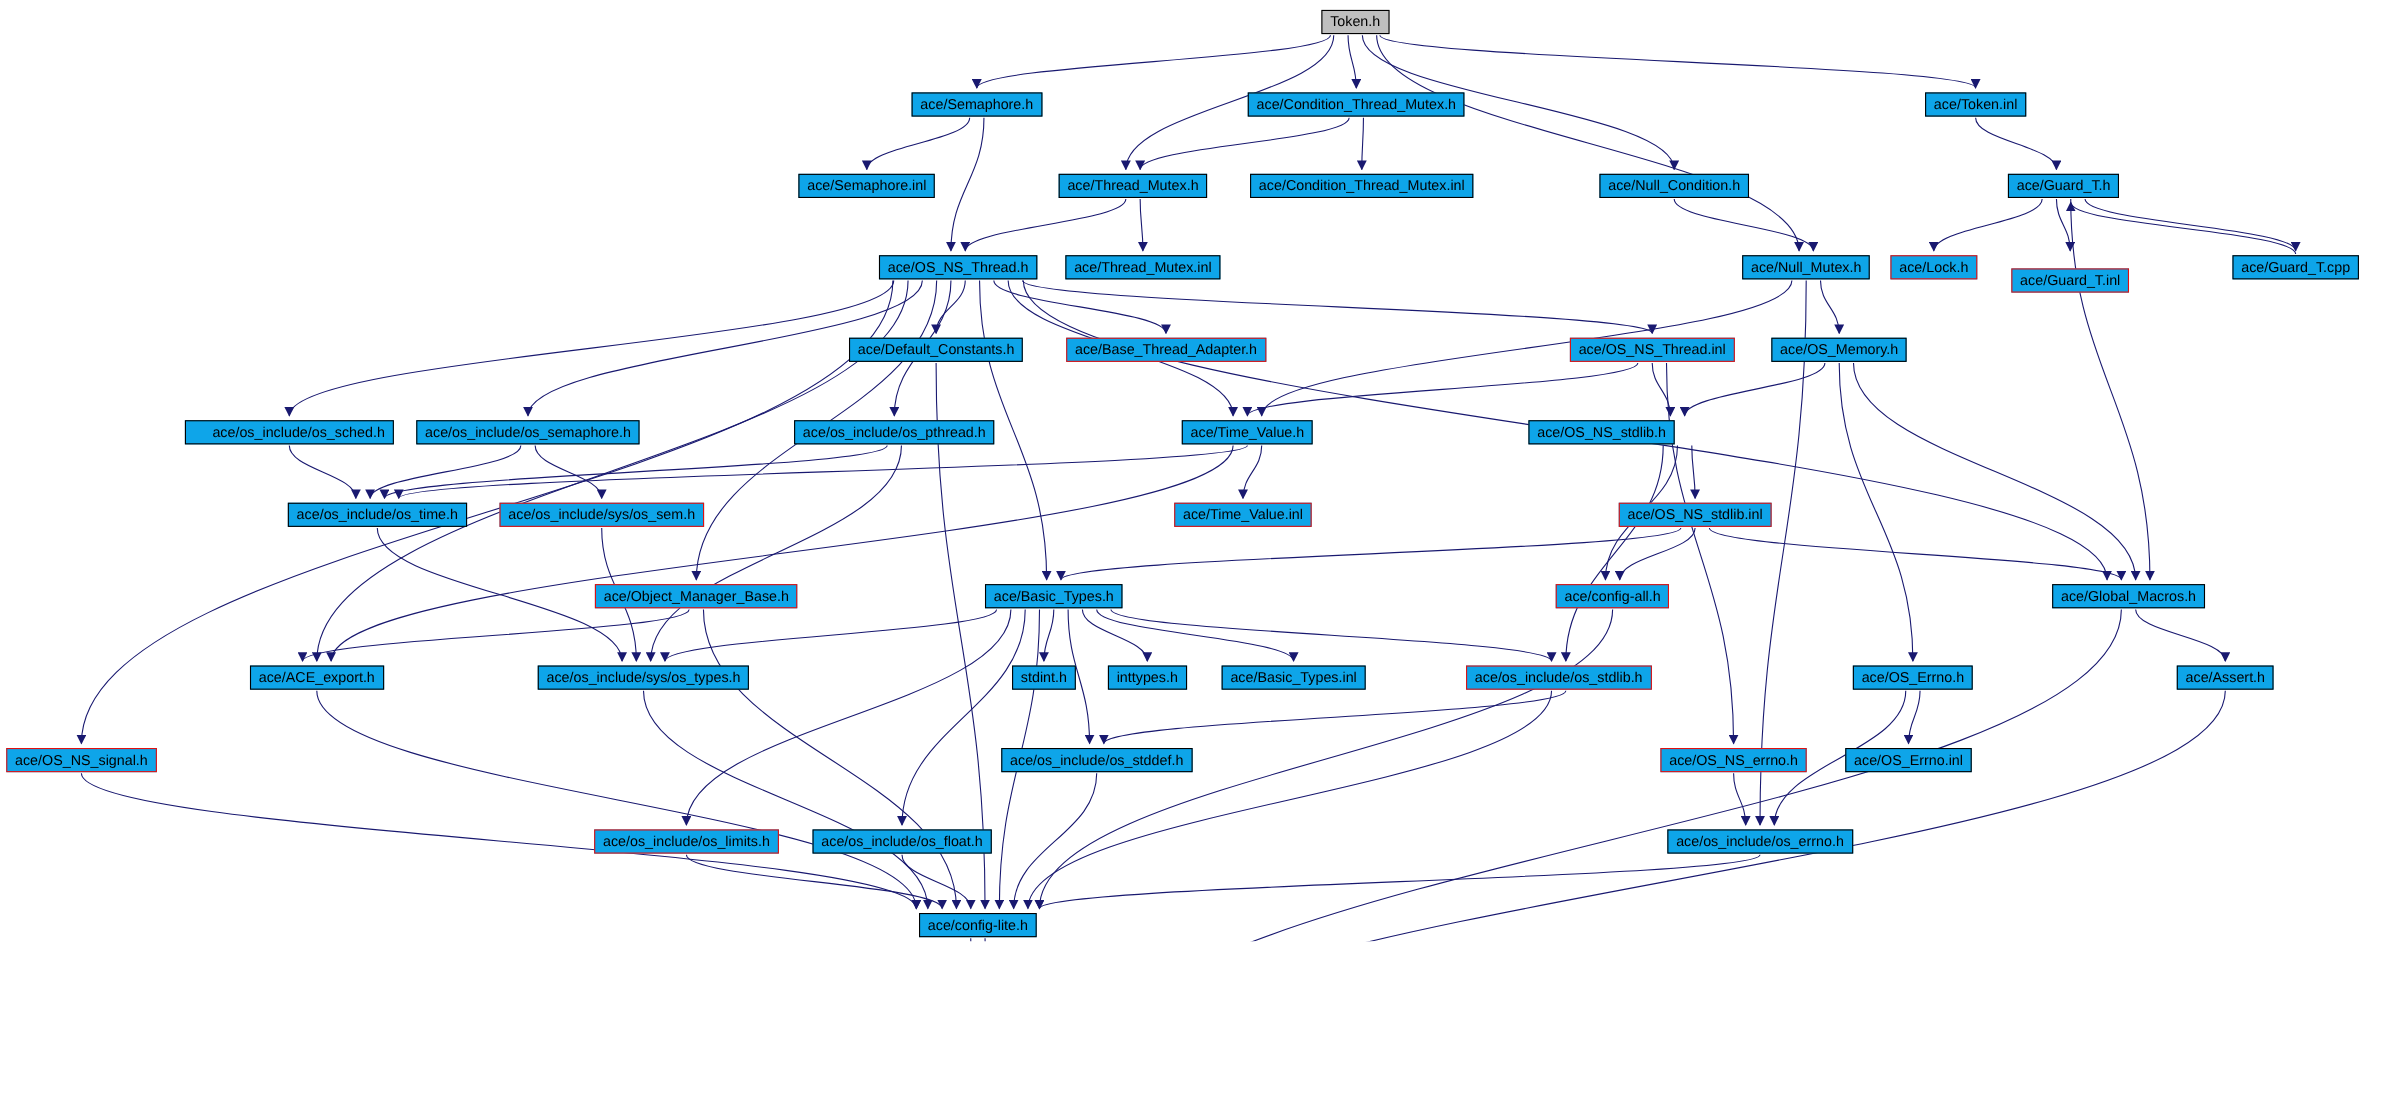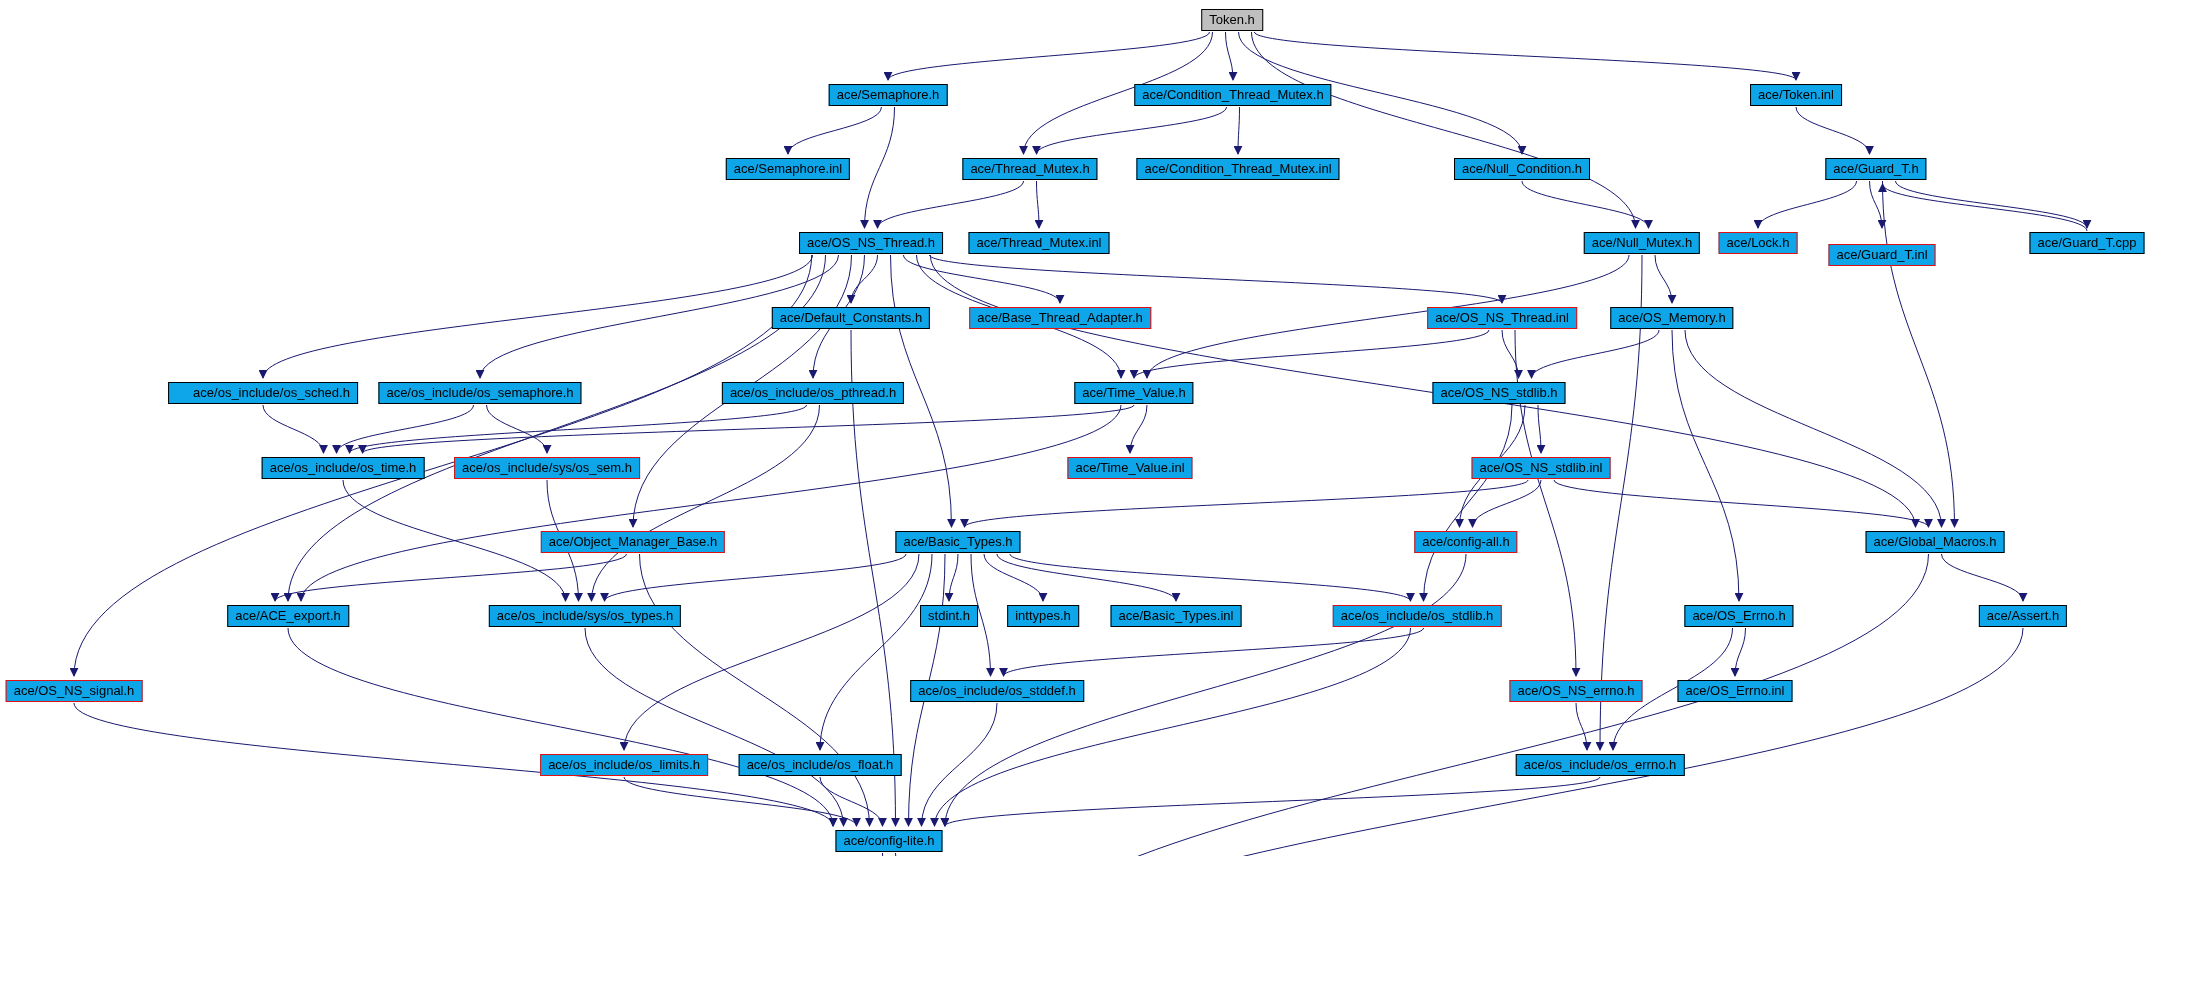--- a/index.html
+++ b/index.html
@@ -128,21 +128,21 @@
     <div class="node flagged" style="left: 1882px; top: 243px; margin-top: 12px;">ace/Guard_T.inl</div>
     <div class="node" style="left: 2087px; top: 243px;">ace/Guard_T.cpp</div>
     <div class="node" style="left: 851px; top: 318px;">ace/Default_Constants.h</div>
     <div class="node flagged" style="left: 1060px; top: 318px;">ace/Base_Thread_Adapter.h</div>
     <div class="node flagged" style="left: 1502px; top: 318px;">ace/OS_NS_Thread.inl</div>
     <div class="node" style="left: 1672px; top: 318px;">ace/OS_Memory.h</div>
     <div class="node" style="left: 263px; top: 393px; padding-left: 24px;">ace/os_include/os_sched.h</div>
     <div class="node" style="left: 480px; top: 393px;">ace/os_include/os_semaphore.h</div>
     <div class="node" style="left: 813px; top: 393px;">ace/os_include/os_pthread.h</div>
     <div class="node" style="left: 1134px; top: 393px;">ace/Time_Value.h</div>
-    <div class="node" style="left: 1499px; top: 393px;">ace/OS_NS_stdlib.h</div>
+    <div class="node" style="left: 1456px; top: 393px;">ace/OS_NS_stdlib.h</div>
     <div class="node" style="left: 343px; top: 468px;">ace/os_include/os_time.h</div>
     <div class="node flagged" style="left: 547px; top: 468px;">ace/os_include/sys/os_sem.h</div>
     <div class="node flagged" style="left: 1130px; top: 468px;">ace/Time_Value.inl</div>
     <div class="node flagged" style="left: 1541px; top: 468px;">ace/OS_NS_stdlib.inl</div>
     <div class="node flagged" style="left: 633px; top: 542px;">ace/Object_Manager_Base.h</div>
     <div class="node" style="left: 958px; top: 542px;">ace/Basic_Types.h</div>
     <div class="node flagged" style="left: 1466px; top: 542px;">ace/config-all.h</div>
     <div class="node" style="left: 1935px; top: 542px;">ace/Global_Macros.h</div>
     <div class="node" style="left: 288px; top: 616px;">ace/ACE_export.h</div>
     <div class="node" style="left: 585px; top: 616px;">ace/os_include/sys/os_types.h</div>

